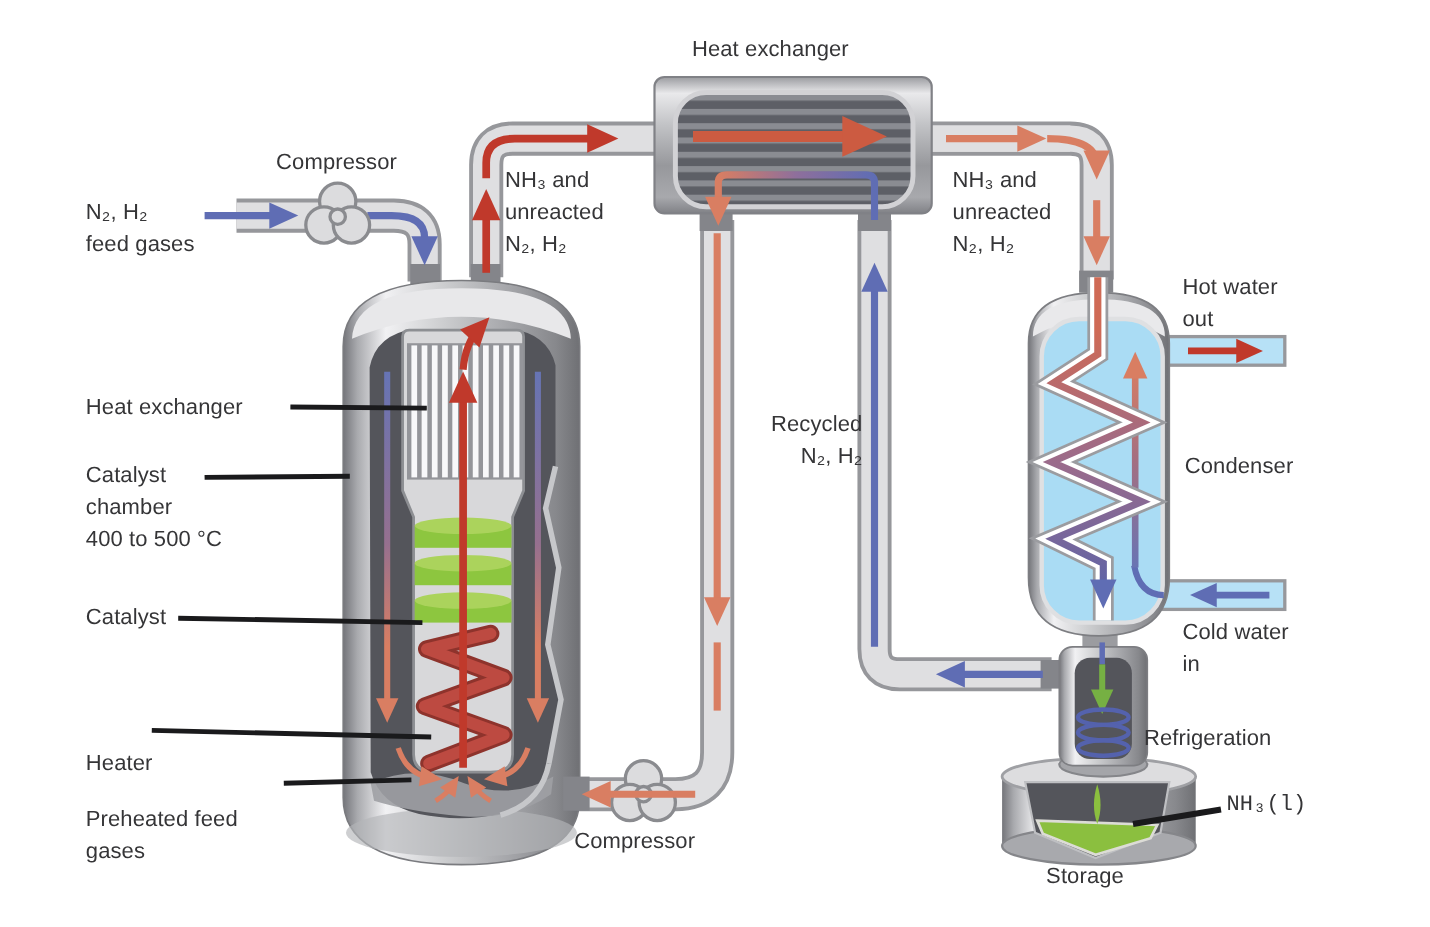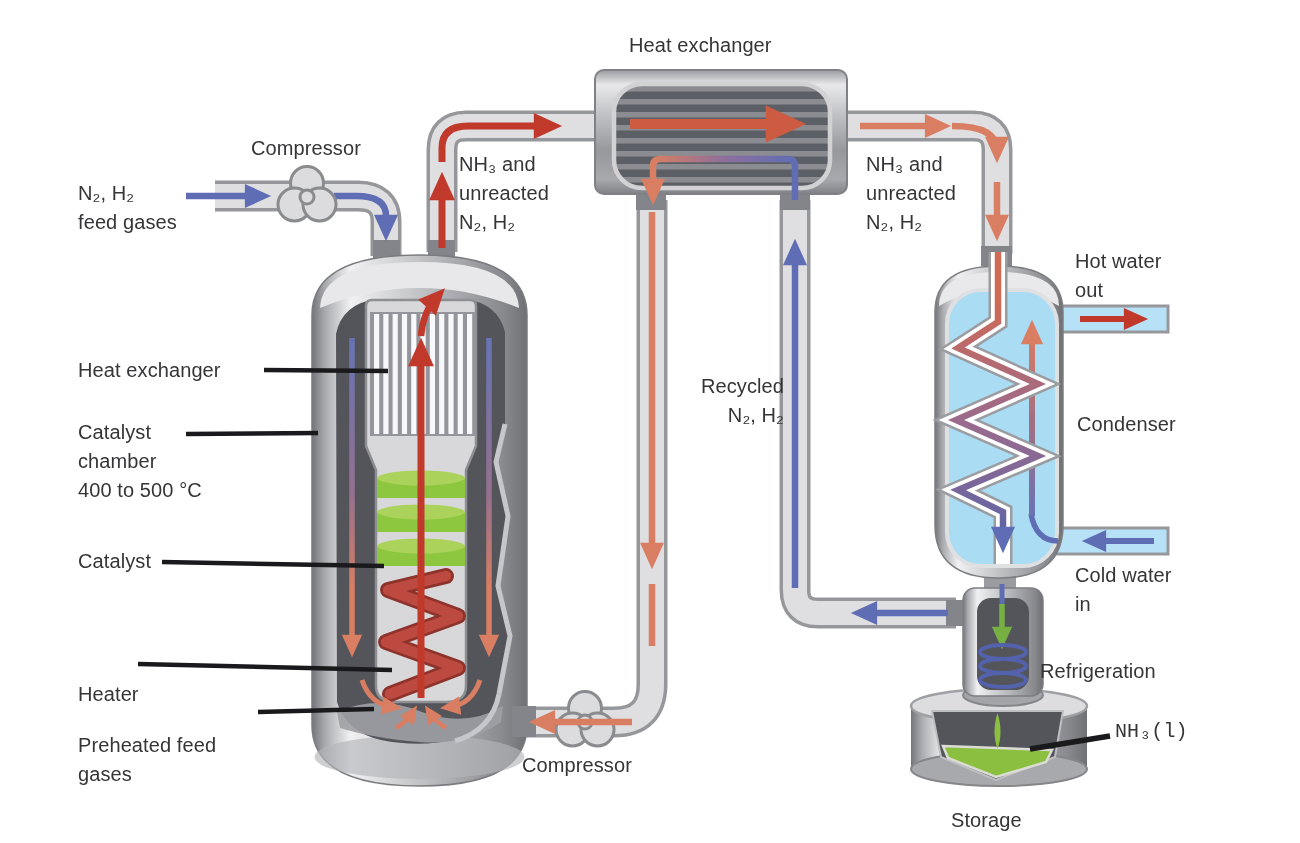--- a/index.html
+++ b/index.html
@@ -230,21 +230,21 @@
 N₂, H₂</div>
 <div class="lbl ctr" style="left:662px;top:372px;">Recycled
 N₂, H₂</div>
 <div class="lbl" style="left:1075px;top:247px;">Hot water
 out</div>
 <div class="lbl" style="left:1077px;top:410px;">Condenser</div>
 <div class="lbl" style="left:1075px;top:561px;">Cold water
 in</div>
 <div class="lbl" style="left:1040px;top:657px;">Refrigeration</div>
 <div class="lbl" style="left:1115px;top:717px;font-family:Liberation Mono, monospace;">NH₃(l)</div>
-<div class="lbl" style="left:951px;top:806px;">Storage</div>
+<div class="lbl" style="left:951px;top:783px;">Storage</div>
 <div class="lbl" style="left:78px;top:356px;">Heat exchanger</div>
 <div class="lbl" style="left:78px;top:418px;">Catalyst
 chamber
 400 to 500 °C</div>
 <div class="lbl" style="left:78px;top:547px;">Catalyst</div>
 <div class="lbl" style="left:78px;top:680px;">Heater</div>
 <div class="lbl" style="left:78px;top:699px;margin-top:32px;">Preheated feed
 gases</div>
 <div class="lbl" style="left:522px;top:751px;">Compressor</div>
 </div>

